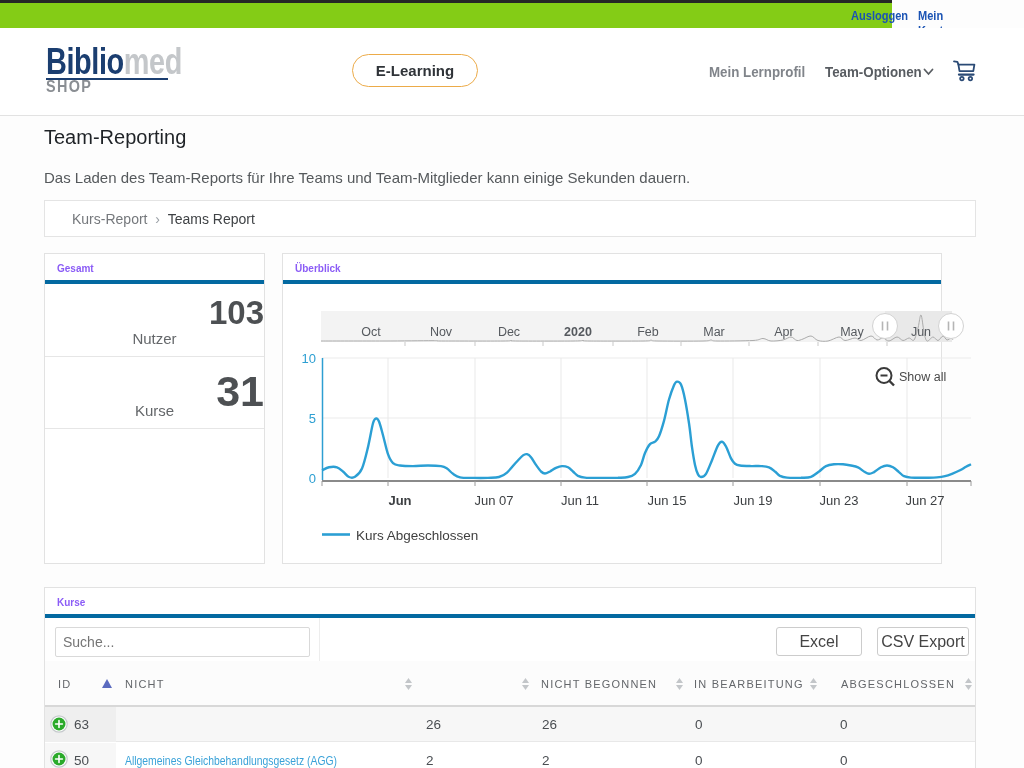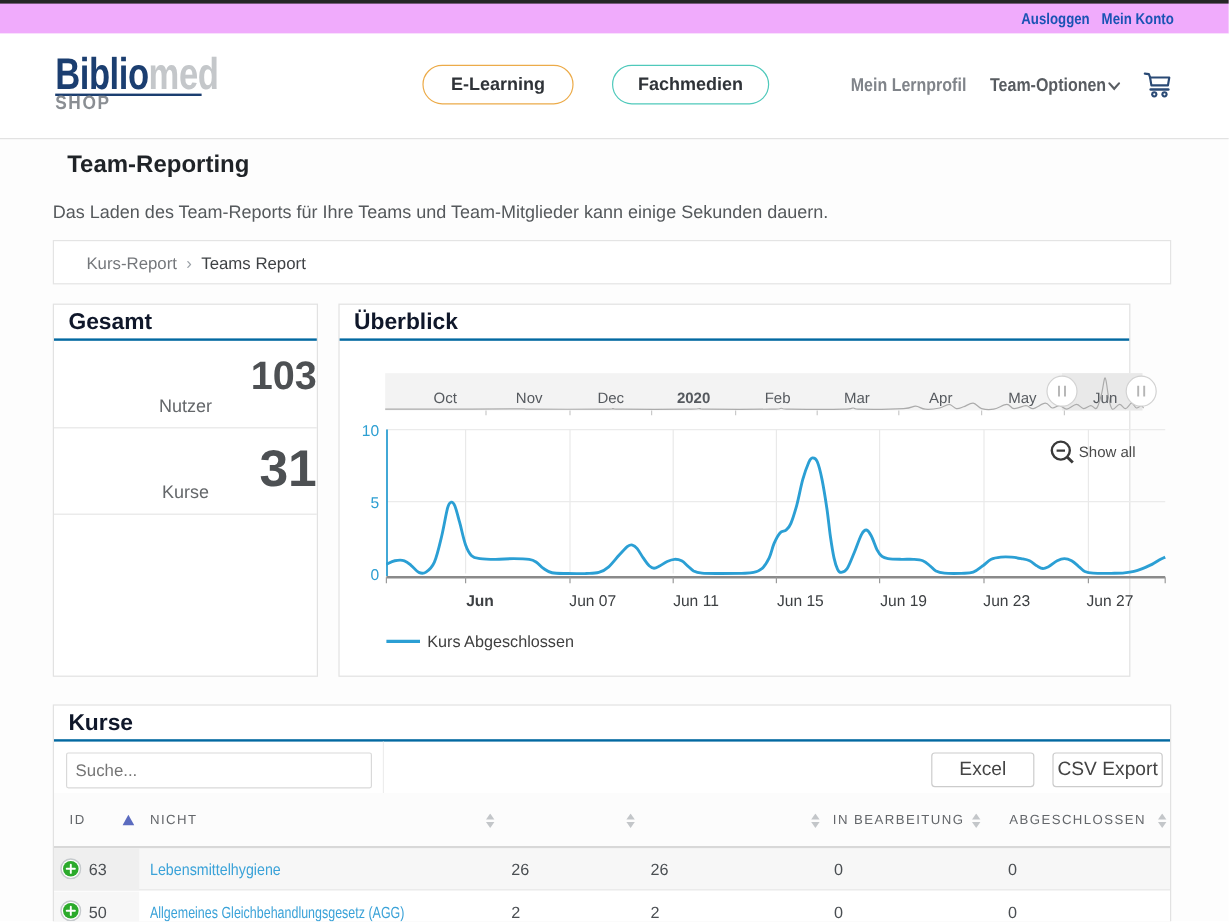--- a/index.html
+++ b/index.html
@@ -1,31 +1,31 @@
 <!DOCTYPE html>
 <html><head><meta charset="utf-8"><title>Team-Reporting</title>
 <style>
 *{margin:0;padding:0;box-sizing:border-box}
 html,body{width:1024px;height:768px;overflow:hidden;background:#fff;font-family:"Liberation Sans",sans-serif}
 #page{position:relative;width:1024px;height:768px;background:#fdfdfd}
 .abs{position:absolute}
-#topbar{left:0;top:0;width:1024px;height:28px;background:#f0abfc;border-top:3px solid #262626}
+#topbar{left:0;top:0;width:892px;height:28px;background:#84cc16;border-top:3px solid #262626}
 #topbar a{position:absolute;top:5px;font-size:13px;font-weight:bold;color:#1a53b4;text-decoration:none;transform:scaleX(.85);transform-origin:0 0}
 #hdr{left:0;top:28px;width:1024px;height:88px;background:#fff;border-bottom:1px solid #e2e2e2}
 .logo-big{left:46px;top:13px;font-weight:bold;font-size:37px;letter-spacing:-.5px;transform:scaleX(.78);transform-origin:0 0;white-space:nowrap;color:#1b3e70}
 .logo-big span{color:#c4c7ca}
 .logo-ul{left:46px;top:50px;width:122px;height:2px;background:#1b3e70}
 .logo-shop{left:46px;top:50px;font-weight:bold;font-size:16px;color:#8a8e93;transform:scaleX(.9);transform-origin:0 0;letter-spacing:1.5px}
 .pill{position:absolute;top:26px;height:33px;border-radius:17px;background:#fff;font-size:15px;font-weight:bold;color:#2f3338;text-align:center;line-height:31px}
 .navlink{position:absolute;top:35px;font-size:15.5px;font-weight:bold;transform:scaleX(.86);transform-origin:0 0;white-space:nowrap}
-h1.tr{left:56px;top:126px;font-size:20px;font-weight:bold;color:#1f2327}
+h1.tr{left:44px;top:126px;font-size:20px;font-weight:normal;color:#1f2327}
 p.lead{left:44px;top:169px;font-size:15px;color:#55595c}
 .crumbbox{left:44px;top:200px;width:932px;height:37px;background:#fff;border:1px solid #e4e4e4}
 .panel{position:absolute;background:#fff;border:1px solid #e2e2e2}
-.phead{position:absolute;left:0;top:0;right:0;height:30px;border-bottom:2px solid #0369a1;font-size:19px;font-weight:bold;color:#0f172a;line-height:30px;padding-left:12px}
+.phead{position:absolute;left:0;top:0;right:0;height:30px;border-bottom:4px solid #0369a1;font-size:10px;font-weight:bold;color:#8b5cf6;line-height:30px;padding-left:12px}
 .gnum{position:absolute;width:100%;text-align:right;font-weight:bold;color:#4d5053}
 .glab{position:absolute;width:100%;text-align:center;font-size:15px;color:#64676a}
 .gsep{position:absolute;left:0;right:0;height:1px;background:#e6e6e6}
 .tb-btn{position:absolute;top:39px;height:29px;border:1px solid #ccc;border-radius:3px;background:#fff;font-size:16px;color:#444;text-align:center;line-height:27px}
 .th{position:absolute;font-size:11px;letter-spacing:1.2px;color:#63666a;top:0;line-height:46px;white-space:nowrap}
 .sorticon{position:absolute;top:17px;width:9px;height:12px}
 .td{position:absolute;font-size:13.5px;color:#4a4e52;line-height:35px;white-space:nowrap}
 .td a{color:#3aa2d8;text-decoration:none;display:inline-block;transform-origin:0 50%}
 </style></head>
 <body>
@@ -34,21 +34,20 @@
 <div id="topbar" class="abs">
       <a style="left:851px">Ausloggen</a>
       <a style="left:918px">Mein Konto</a>
     </div>
 
 <div id="hdr" class="abs">
   <div class="abs logo-big">Biblio<span>med</span></div>
   <div class="abs logo-ul"></div>
   <div class="abs logo-shop">SHOP</div>
   <div class="pill" style="left:352px;width:126px;border:1.5px solid #ecab49">E-Learning</div>
-  <div class="pill" style="left:510px;width:131px;border:1.5px solid #4fc9bb">Fachmedien</div>
   <div class="navlink" style="left:709px;color:#80848a">Mein Lernprofil</div>
   <div class="navlink" style="left:825px;color:#585c61">Team-Optionen</div>
   <svg class="abs" style="left:923px;top:40px" width="11" height="8" viewBox="0 0 11 8" fill="none" stroke="#5a5e63" stroke-width="1.8" stroke-linecap="round">
         <path d="M1.5 1.5 L5.5 6 L9.5 1.5"></path>
       </svg>
   <svg class="abs" style="left:950px;top:29px" width="28" height="28" viewBox="0 0 28 28" fill="none" stroke="#2a4a75" stroke-linecap="round" stroke-linejoin="round">
         <path d="M4 4.3 L7.4 4.8 L8.5 7.6" stroke-width="1.8"></path>
         <path d="M8.4 7.6 H24.4 L23.3 14.1 H9.5 Z" stroke-width="1.8"></path>
         <path d="M8.9 17.6 H23.6" stroke-width="2.1"></path>
         <circle cx="11.9" cy="21.6" r="2.6" fill="#2a4a75" stroke="none"></circle>
@@ -155,20 +154,21 @@
         </svg>
     <div class="th" style="left:80px">NICHT</div>
         <svg class="sorticon" style="left:359px" viewBox="0 0 9 12">
           <path d="M4.5 0 L8 5 H1 Z" fill="#c3c6c9"></path>
           <path d="M4.5 12 L1 7 H8 Z" fill="#c3c6c9"></path>
         </svg>
         <svg class="sorticon" style="left:476px" viewBox="0 0 9 12">
           <path d="M4.5 0 L8 5 H1 Z" fill="#c3c6c9"></path>
           <path d="M4.5 12 L1 7 H8 Z" fill="#c3c6c9"></path>
         </svg>
+    <div class="th" style="left:496px">NICHT BEGONNEN</div>
         <svg class="sorticon" style="left:630px" viewBox="0 0 9 12">
           <path d="M4.5 0 L8 5 H1 Z" fill="#c3c6c9"></path>
           <path d="M4.5 12 L1 7 H8 Z" fill="#c3c6c9"></path>
         </svg>
     <div class="th" style="left:649px">IN BEARBEITUNG</div>
         <svg class="sorticon" style="left:764px" viewBox="0 0 9 12">
           <path d="M4.5 0 L8 5 H1 Z" fill="#c3c6c9"></path>
           <path d="M4.5 12 L1 7 H8 Z" fill="#c3c6c9"></path>
         </svg>
     <div class="th" style="left:796px">ABGESCHLOSSEN</div>
@@ -178,21 +178,20 @@
         </svg>
   </div>
   <div class="abs" style="left:0;top:119px;right:0;height:35px;background:#f7f7f7;border-bottom:1px solid #e8e8e8">
     <div class="abs" style="left:0;top:0;width:71px;height:35px;background:#efefef"></div>
     <svg class="abs" style="left:5px;top:8px" width="18" height="18" viewBox="0 0 18 18">
           <circle cx="9" cy="9" r="8.2" fill="#fff" stroke="#c6cacd" stroke-width="1.2"></circle>
           <circle cx="9" cy="9" r="6.5" fill="#2baa2b"></circle>
           <path d="M9 5.6 V12.4 M5.6 9 H12.4" stroke="#fff" stroke-width="1.6" stroke-linecap="round"></path>
         </svg>
     <div class="td" style="left:29px">63</div>
-    <div class="td" style="left:80px"><a style="transform:scaleX(.88)">Lebensmittelhygiene</a></div>
     <div class="td" style="left:381px">26</div>
     <div class="td" style="left:497px">26</div>
     <div class="td" style="left:650px">0</div>
     <div class="td" style="left:795px">0</div>
   </div>
   <div class="abs" style="left:0;top:155px;right:0;height:26px;background:#fff">
     <div class="abs" style="left:0;top:0;width:71px;height:26px;background:#f7f7f7"></div>
     <svg class="abs" style="left:5px;top:7px" width="18" height="18" viewBox="0 0 18 18">
           <circle cx="9" cy="9" r="8.2" fill="#fff" stroke="#c6cacd" stroke-width="1.2"></circle>
           <circle cx="9" cy="9" r="6.5" fill="#2baa2b"></circle>

